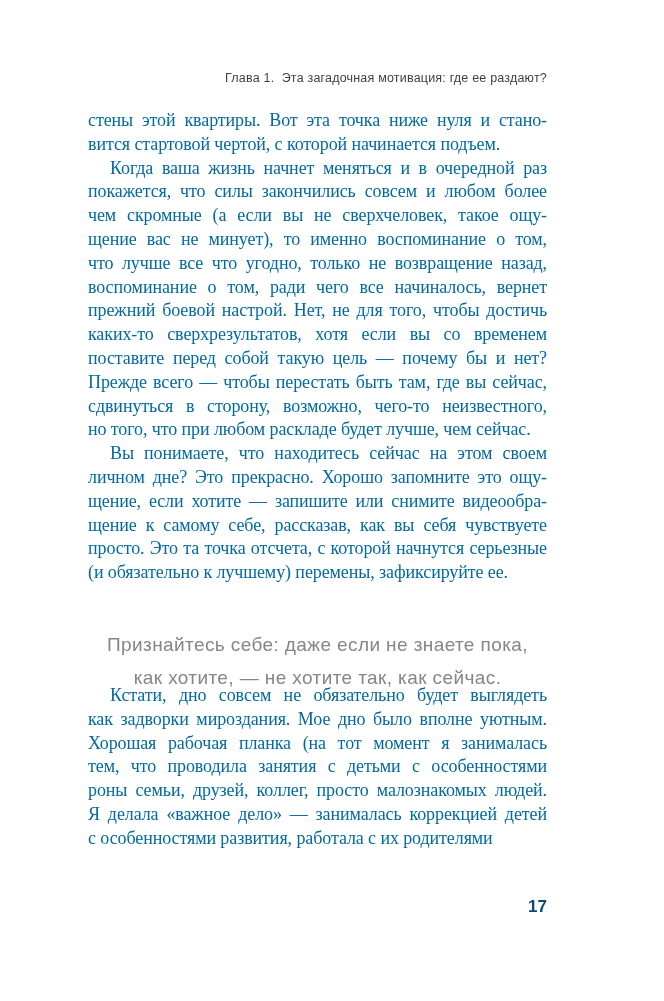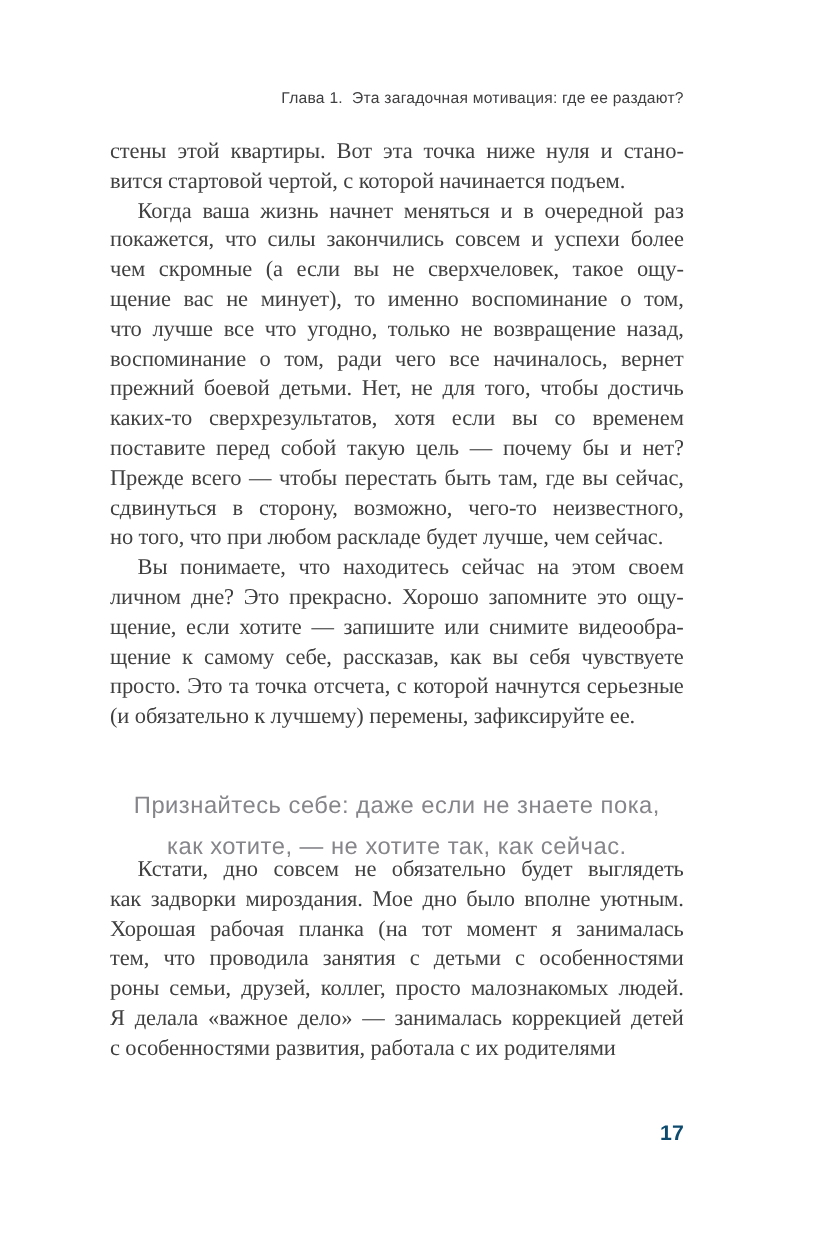--- a/index.html
+++ b/index.html
@@ -33,21 +33,21 @@
   .body-bottom {
     position: absolute;
     left: 88px; top: 684px; width: 459px;
   }
   .para { margin: 0; padding: 0; }
   .line {
     font-size: 18px;
     line-height: 23.8px;
     height: 23.8px;
     overflow: hidden;
-    color: #404040;
+    color: #0369a1;
     text-align: justify;
     letter-spacing: -0.1px;
   }
   .line.just { text-align-last: justify; }
   .line.last { text-align-last: auto; }
   .line.indent { padding-left: 22px; }
   .pull-quote {
     position: absolute;
     left: 88px; top: 612px; width: 459px;
     text-align: center;
@@ -79,26 +79,26 @@
 
   <section class="body-top">
 
     <div class="para">
       <div class="line just">стены этой квартиры. Вот эта точка ниже нуля и стано-</div>
       <div class="line last">вится стартовой чертой, с которой начинается подъем.</div>
     </div>
 
     <div class="para">
       <div class="line just indent">Когда ваша жизнь начнет меняться и в очередной раз</div>
-      <div class="line just">покажется, что силы закончились совсем и успехи более</div>
+      <div class="line just">покажется, что силы закончились совсем и любом более</div>
       <div class="line just">чем скромные (а если вы не сверхчеловек, такое ощу-</div>
       <div class="line just">щение вас не минует), то именно воспоминание о том,</div>
       <div class="line just">что лучше все что угодно, только не возвращение назад,</div>
       <div class="line just">воспоминание о том, ради чего все начиналось, вернет</div>
-      <div class="line just">прежний боевой детьми. Нет, не для того, чтобы достичь</div>
+      <div class="line just">прежний боевой настрой. Нет, не для того, чтобы достичь</div>
       <div class="line just">каких-то сверхрезультатов, хотя если вы со временем</div>
       <div class="line just">поставите перед собой такую цель — почему бы и нет?</div>
       <div class="line just">Прежде всего — чтобы перестать быть там, где вы сейчас,</div>
       <div class="line just">сдвинуться в сторону, возможно, чего-то неизвестного,</div>
       <div class="line last">но того, что при любом раскладе будет лучше, чем сейчас.</div>
     </div>
 
     <div class="para">
       <div class="line just indent">Вы понимаете, что находитесь сейчас на этом своем</div>
       <div class="line just">личном дне? Это прекрасно. Хорошо запомните это ощу-</div>

